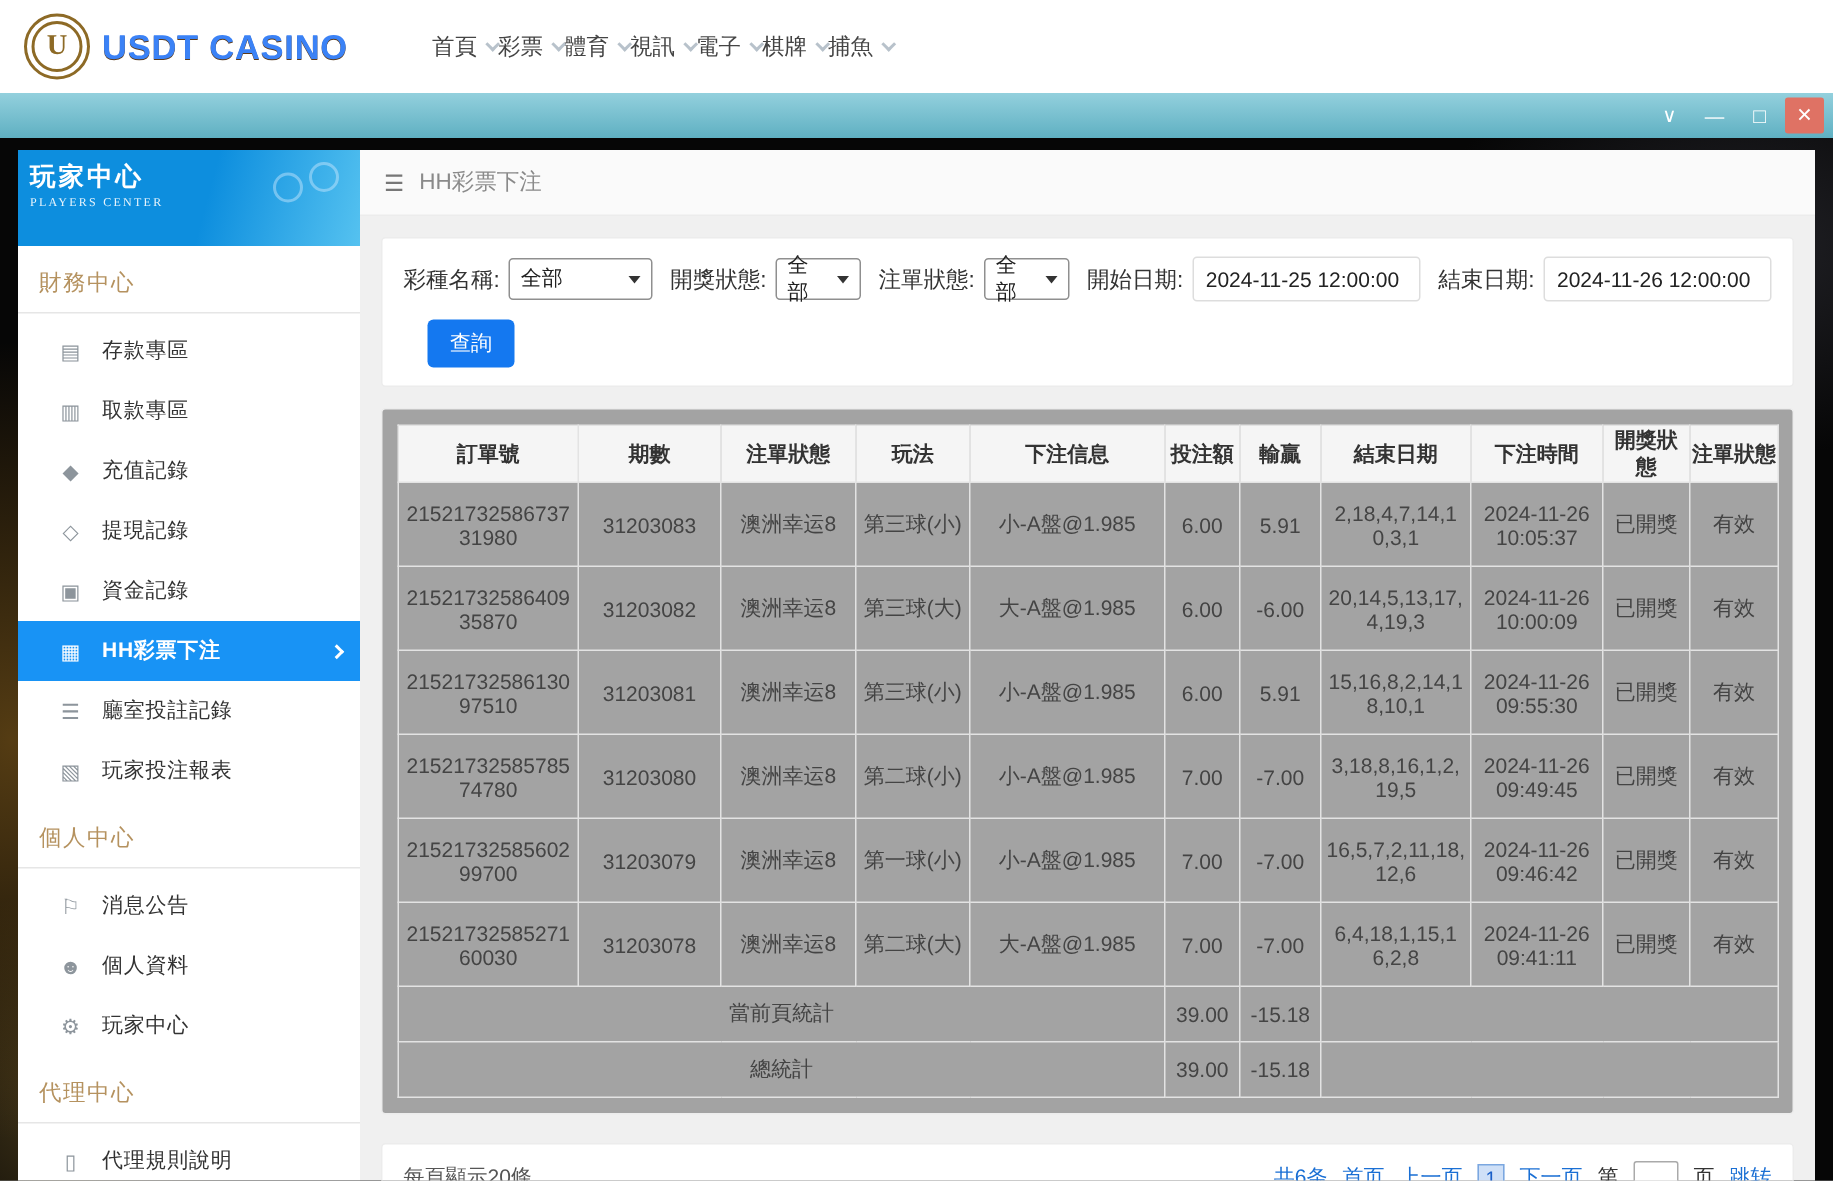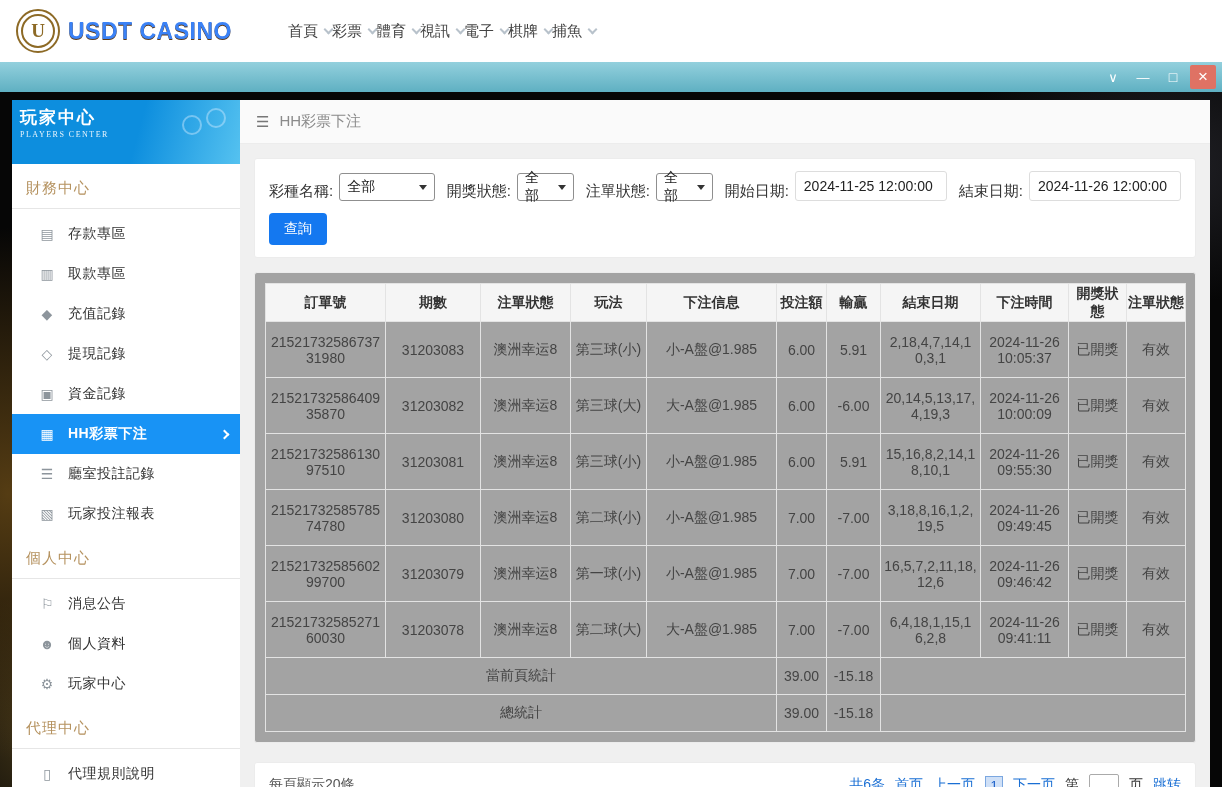--- a/index.html
+++ b/index.html
@@ -63,29 +63,29 @@
   .main { flex:1 1 auto; background:#f0f0f0; display:flex; flex-direction:column; overflow:hidden; }
   .breadcrumb { height:44px; background:#fafafa; border-bottom:1px solid #ececec; display:flex; align-items:center; gap:10px; padding:0 16px; color:#8a8a8a; flex:0 0 auto; }
   .hamburger { color:#777; font-size:15px; cursor:pointer; }
   .hamburger::before { content:"☰"; }
   .bc-title { font-size:15px; }
 
   .content { flex:1 1 auto; padding:14px; display:flex; flex-direction:column; gap:14px; overflow:hidden; }
 
   
   .filter-card { background:#fff; border:1px solid #ececec; border-radius:3px; padding:12px 14px; flex:0 0 auto; }
-  .filter-row { display:flex; align-items:flex-end; font-size:15px; color:#333; }
+  .filter-row { display:flex; align-items:center; font-size:15px; color:#333; }
   .f-label { margin-right:6px; white-space:nowrap; }
   .gap { width:12px; flex:0 0 auto; }
   .sel { height:28px; border:1px solid #8f8f8f; border-radius:3px; background:#fff; display:inline-flex; align-items:center; justify-content:space-between; padding:0 7px; font-size:14px; color:#222; cursor:pointer; }
   .sel-wide { width:98px; }
   .sel-sm { width:58px; }
   .sel-chev { width:0; height:0; border-left:4px solid transparent; border-right:4px solid transparent; border-top:5px solid #333; margin-left:8px; }
   .date-input { height:30px; border:1px solid #ddd; border-radius:3px; width:152px; padding:0 8px; font-size:14px; color:#222; font-family:"Liberation Sans","DejaVu Sans",sans-serif; }
-  .btn-query { margin-top:12px; background:#1478f0; color:#fff; border:none; border-radius:4px; padding:7px 15px; font-size:14px; cursor:pointer; font-family:inherit; }
+  .btn-query { margin-top:12px; background:#1478f0; color:#fff; border:none; border-radius:4px; padding:7px 15px; font-size:14px; cursor:pointer; font-family:inherit;margin-left:16px; }
 
   
   .table-card { background:#a3a3a3; border:1px solid #ececec; border-radius:3px; padding:10px; flex:0 0 auto; }
   table { border-collapse:collapse; width:100%; table-layout:fixed; }
   th { background:#f5f5f5; font-weight:bold; font-size:14px; color:#333; border:1px solid #e3e3e3; height:38px; padding:0 1px; }
   td { border:1px solid #e3e3e3; font-size:14px; color:#444; text-align:center; padding:5px 3px; word-break:break-all; height:56px; }
   .summary-row td { height:37px; padding:2px 3px; }
 
   
   .pager-card { background:#fff; border:1px solid #ececec; border-radius:3px; height:46px; display:flex; align-items:center; justify-content:space-between; padding:0 14px; font-size:14px; flex:0 0 auto; margin-top:5px; }

